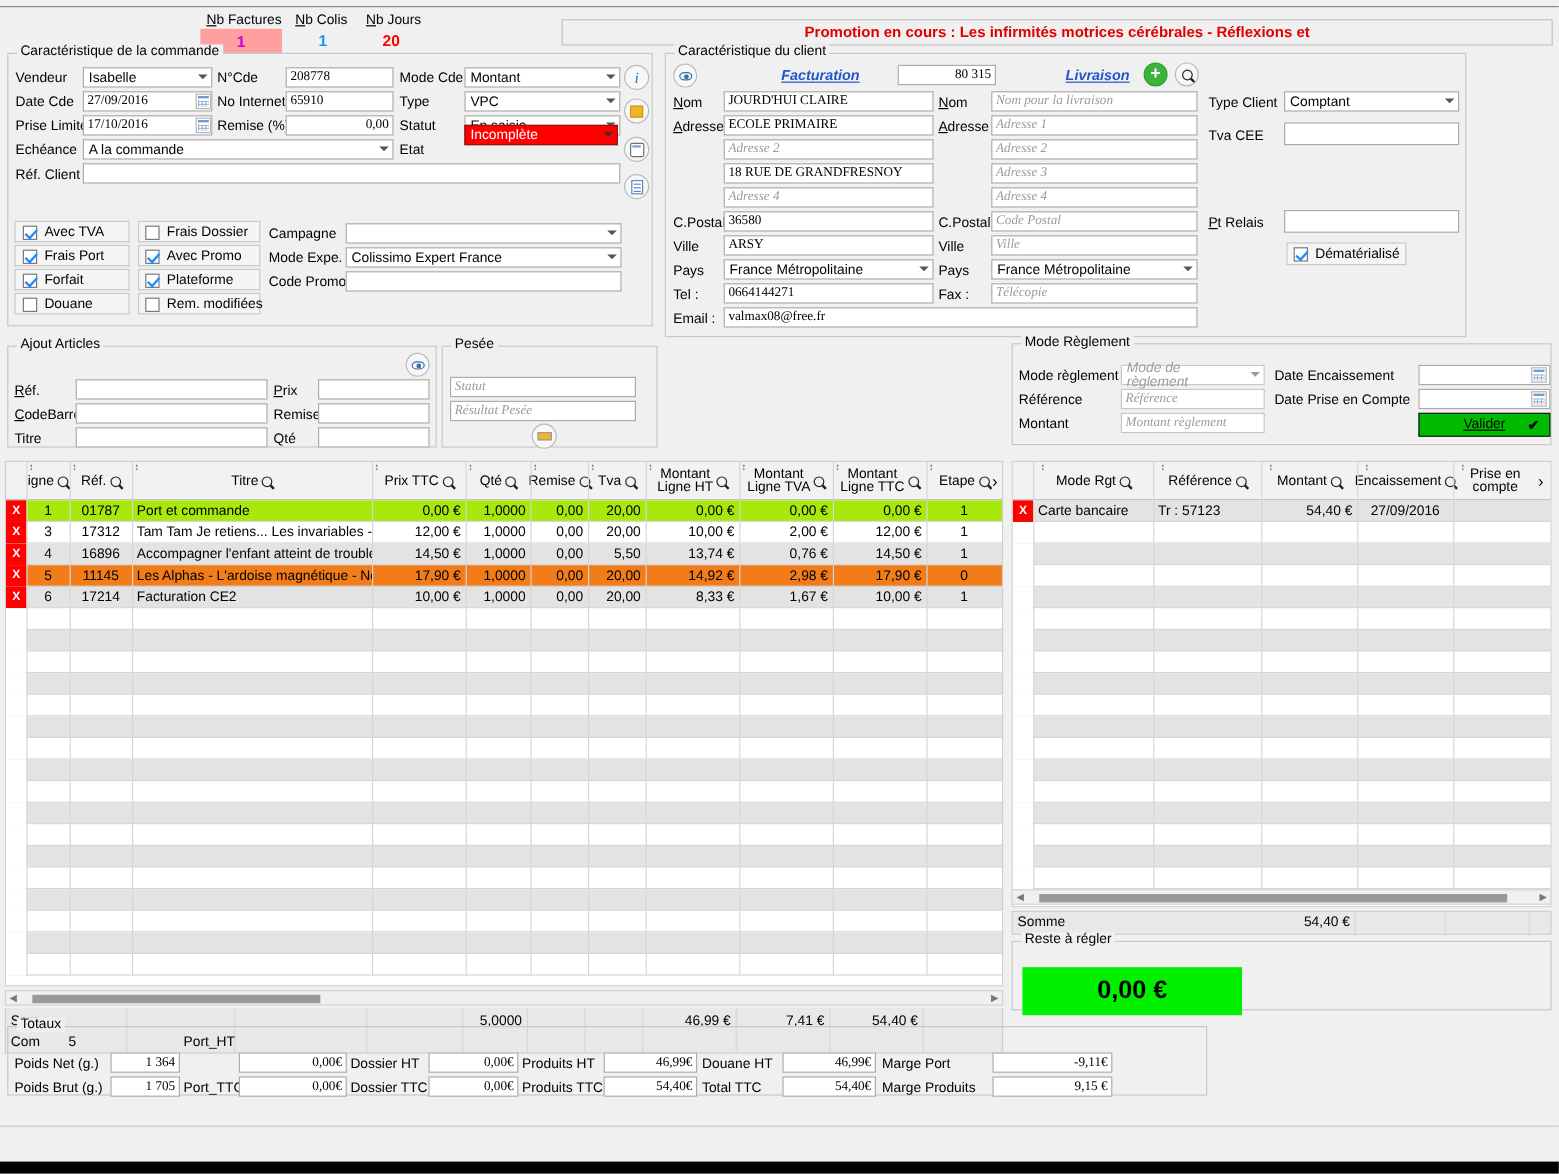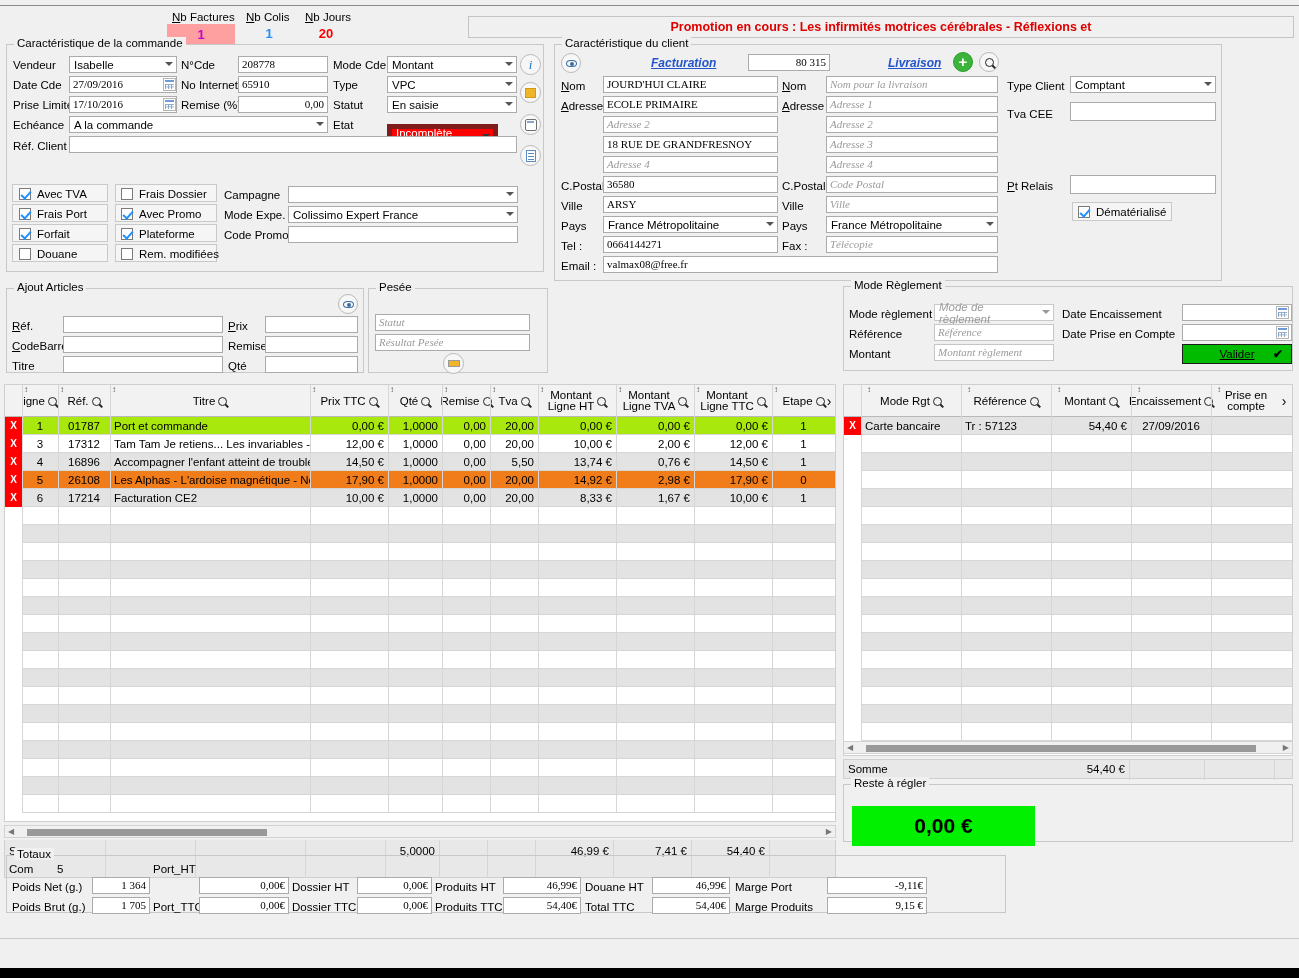--- a/index.html
+++ b/index.html
@@ -143,21 +143,21 @@
   <span>En saisie</span>
     <span class="arw"></span>
 </div>
 
 <div class="lbl" style="left:13px;top:119px;">Echéance</div>
 <div class="combo" style="left:69px;top:116px;width:259px;">
   <span>A la commande</span>
     <span class="arw"></span>
 </div>
 <div class="lbl" style="left:333px;top:119px;">Etat</div>
-<div class="combo red" style="left:387px;top:124px;width:111px;border:5px solid #7f1d1d;">
+<div class="combo red" style="left:387px;top:104px;width:128px;border:1px solid #7f1d1d;">
   <span>Incomplète</span>
     <span class="arw" style="border-top-color:#333;"></span>
 </div>
 
 <div class="lbl" style="left:13px;top:140px;">Réf. Client</div>
 <div class="fld" style="left:69px;top:136px;width:448px;"></div>
 
 <div class="ico" style="left:520px;top:54px;width:21px;height:21px;">
   <span style="color:#1c76c9;font-size:13px;font-style:italic;font-family:'Liberation Serif',serif;">i</span>
 </div>
@@ -512,21 +512,21 @@
         <div class="vsep" style="left: 611px; height: 18px;"></div>
         <div class="cell r" style="left: 689px; width: 78px;">14,50 €</div>
         <div class="vsep" style="left: 689px; height: 18px;"></div>
         <div class="cell c" style="left: 767px; width: 63px;">1</div>
         <div class="vsep" style="left: 767px; height: 18px;"></div>
       </div>
       <div class="trow" style="top: 86px; background: rgb(240, 124, 26); border-bottom: 1px solid rgb(214, 214, 214);">
         <div class="xcell">X</div>
         <div class="cell c" style="left: 17px; width: 36px;">5</div>
         <div class="vsep" style="left: 17px; height: 18px;"></div>
-        <div class="cell c" style="left: 53px; width: 52px;">26108</div>
+        <div class="cell c" style="left: 53px; width: 52px;">11145</div>
         <div class="vsep" style="left: 53px; height: 18px;"></div>
         <div class="cell" style="left: 105px; width: 200px;">Les Alphas - L'ardoise magnétique - Nouv</div>
         <div class="vsep" style="left: 105px; height: 18px;"></div>
         <div class="cell r" style="left: 305px; width: 78px;">17,90 €</div>
         <div class="vsep" style="left: 305px; height: 18px;"></div>
         <div class="cell r" style="left: 383px; width: 54px;">1,0000</div>
         <div class="vsep" style="left: 383px; height: 18px;"></div>
         <div class="cell r" style="left: 437px; width: 48px;">0,00</div>
         <div class="vsep" style="left: 437px; height: 18px;"></div>
         <div class="cell r" style="left: 485px; width: 48px;">20,00</div>

